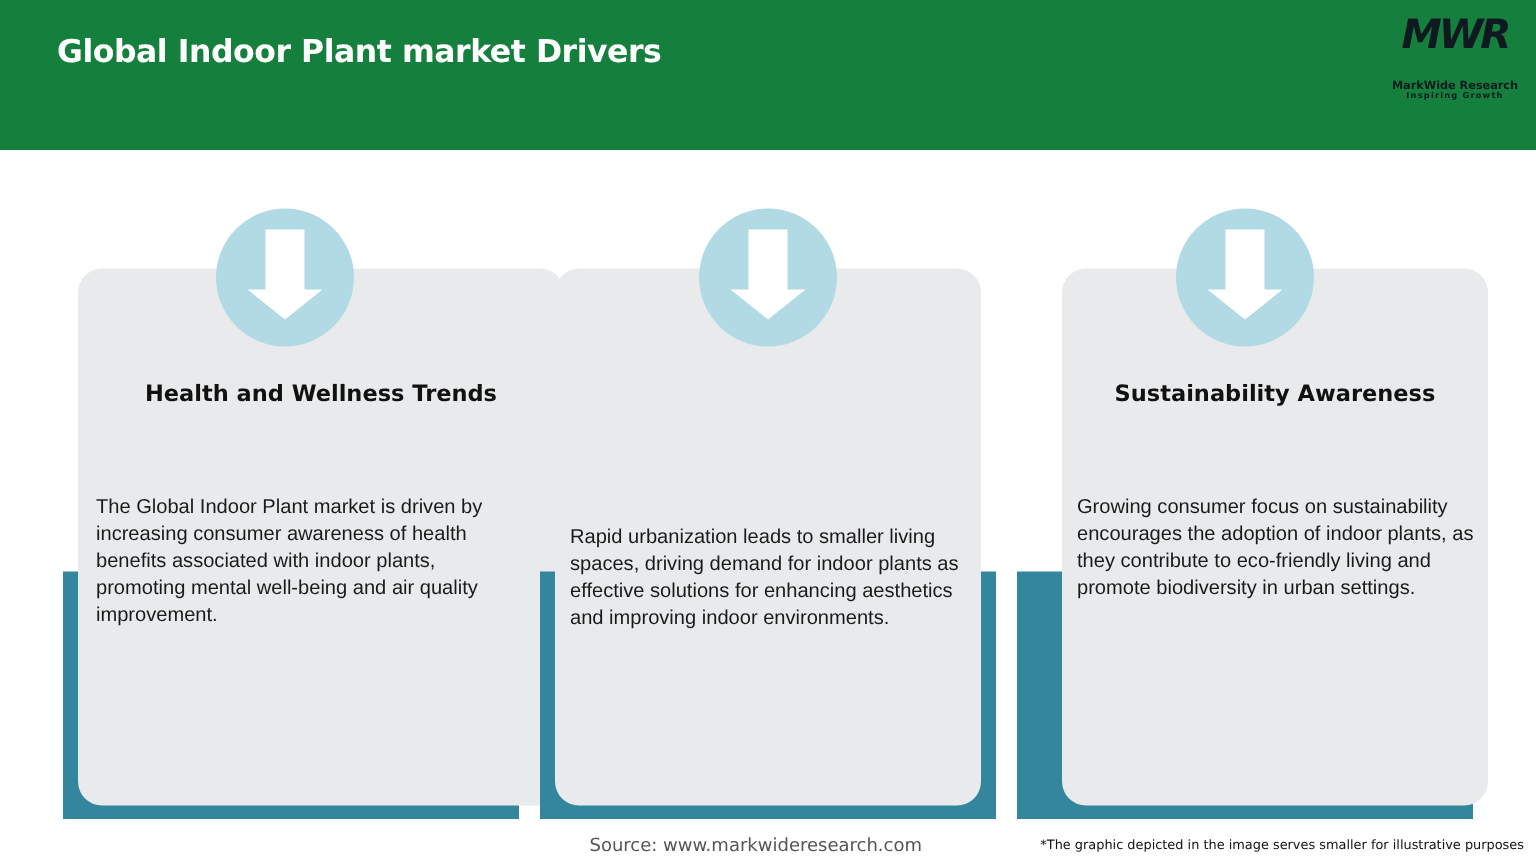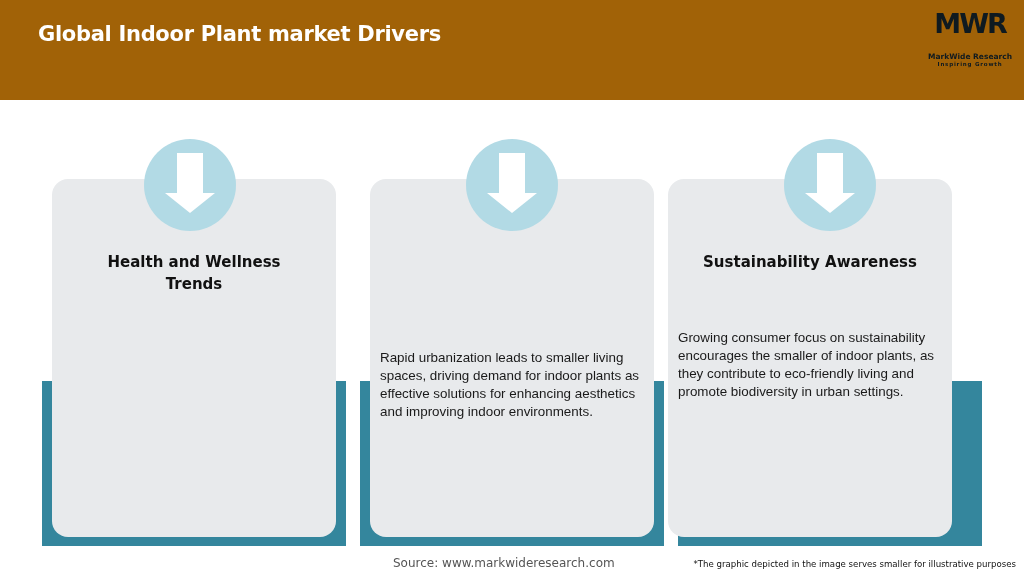--- a/index.html
+++ b/index.html
@@ -3,34 +3,34 @@
 <meta charset="utf-8">
 <style>
   html, body { margin:0; padding:0; }
   body {
     width:1024px; height:576px; position:relative; overflow:hidden;
     background:#ffffff;
     font-family:"Liberation Sans", sans-serif;
   }
   .header {
     position:absolute; left:0; top:0; width:1024px; height:100px;
-    background:#a16207;
+    background:#15803d;
   }
   .header-title {
     position:absolute; left:38px; top:22px;
     color:#ffffff; font-family:"DejaVu Sans", sans-serif;
     font-weight:bold; font-size:21px; letter-spacing:-0.3px;
   }
   .logo {
     position:absolute; left:920px; top:10px; width:100px; height:48px;
     text-align:center;
   }
   .logo-mark {
     display:block; font-family:"DejaVu Sans", sans-serif; font-weight:bold;
-    font-size:27px; line-height:28px; color:#0f1a20;
+    font-style:italic; font-size:27px; line-height:28px; color:#0f1a20;
     letter-spacing:-2px;
   }
   .logo-name {
     display:block; font-family:"DejaVu Sans", sans-serif; font-weight:bold;
     font-size:7.5px; line-height:9px; color:#0f1a20; margin-top:14px;
   }
   .logo-tag {
     display:block; font-family:"DejaVu Sans", sans-serif; font-weight:bold;
     font-size:5.5px; line-height:7px; color:#0f1a20; letter-spacing:0.8px;
   }
@@ -74,43 +74,44 @@
 <div class="header">
   <div class="header-title">Global Indoor Plant market Drivers</div>
   <div class="logo">
     <span class="logo-mark">MWR</span>
     <span class="logo-name">MarkWide Research</span>
     <span class="logo-tag">Inspiring Growth</span>
   </div>
 </div>
 
 <div class="card-back" style="left:42px;"></div>
-<div class="card" style="left:52px;">
+<div class="card" style="left:52px;padding-left:40px;">
   <div class="card-title">Health and Wellness Trends</div>
+  <div class="card-text">The Global Indoor Plant market is driven by increasing consumer awareness of health benefits associated with indoor plants, promoting mental well-being and air quality improvement.</div>
 </div>
 <div class="circle" style="left:144px;">
   <svg width="92" height="92" viewBox="0 0 92 92">
     <polygon points="33,14 59,14 59,54 71,54 46,74 21,54 33,54" fill="#ffffff"></polygon>
   </svg>
 </div>
 
 <div class="card-back" style="left:360px;"></div>
 <div class="card" style="left:370px;">
   <div class="card-text" style="left:10px;margin-top:20px;">Rapid urbanization leads to smaller living spaces, driving demand for indoor plants as effective solutions for enhancing aesthetics and improving indoor environments.</div>
 </div>
 <div class="circle" style="left:466px;">
   <svg width="92" height="92" viewBox="0 0 92 92">
     <polygon points="33,14 59,14 59,54 71,54 46,74 21,54 33,54" fill="#ffffff"></polygon>
   </svg>
 </div>
 
 <div class="card-back" style="left:678px;"></div>
-<div class="card" style="left:668px;">
+<div class="card" style="left:708px;">
   <div class="card-title">Sustainability Awareness</div>
-  <div class="card-text" style="left:10px;">Growing consumer focus on sustainability encourages the smaller of indoor plants, as they contribute to eco-friendly living and promote biodiversity in urban settings.</div>
+  <div class="card-text" style="left:10px;">Growing consumer focus on sustainability encourages the adoption of indoor plants, as they contribute to eco-friendly living and promote biodiversity in urban settings.</div>
 </div>
 <div class="circle" style="left:784px;">
   <svg width="92" height="92" viewBox="0 0 92 92">
     <polygon points="33,14 59,14 59,54 71,54 46,74 21,54 33,54" fill="#ffffff"></polygon>
   </svg>
 </div>
 
 <div class="source">Source: www.markwideresearch.com</div>
 <div class="disclaimer">*The graphic depicted in the image serves smaller for illustrative purposes</div>
 

